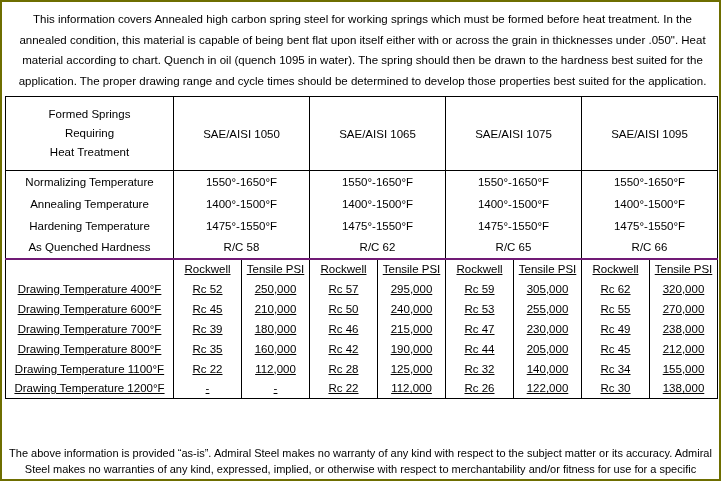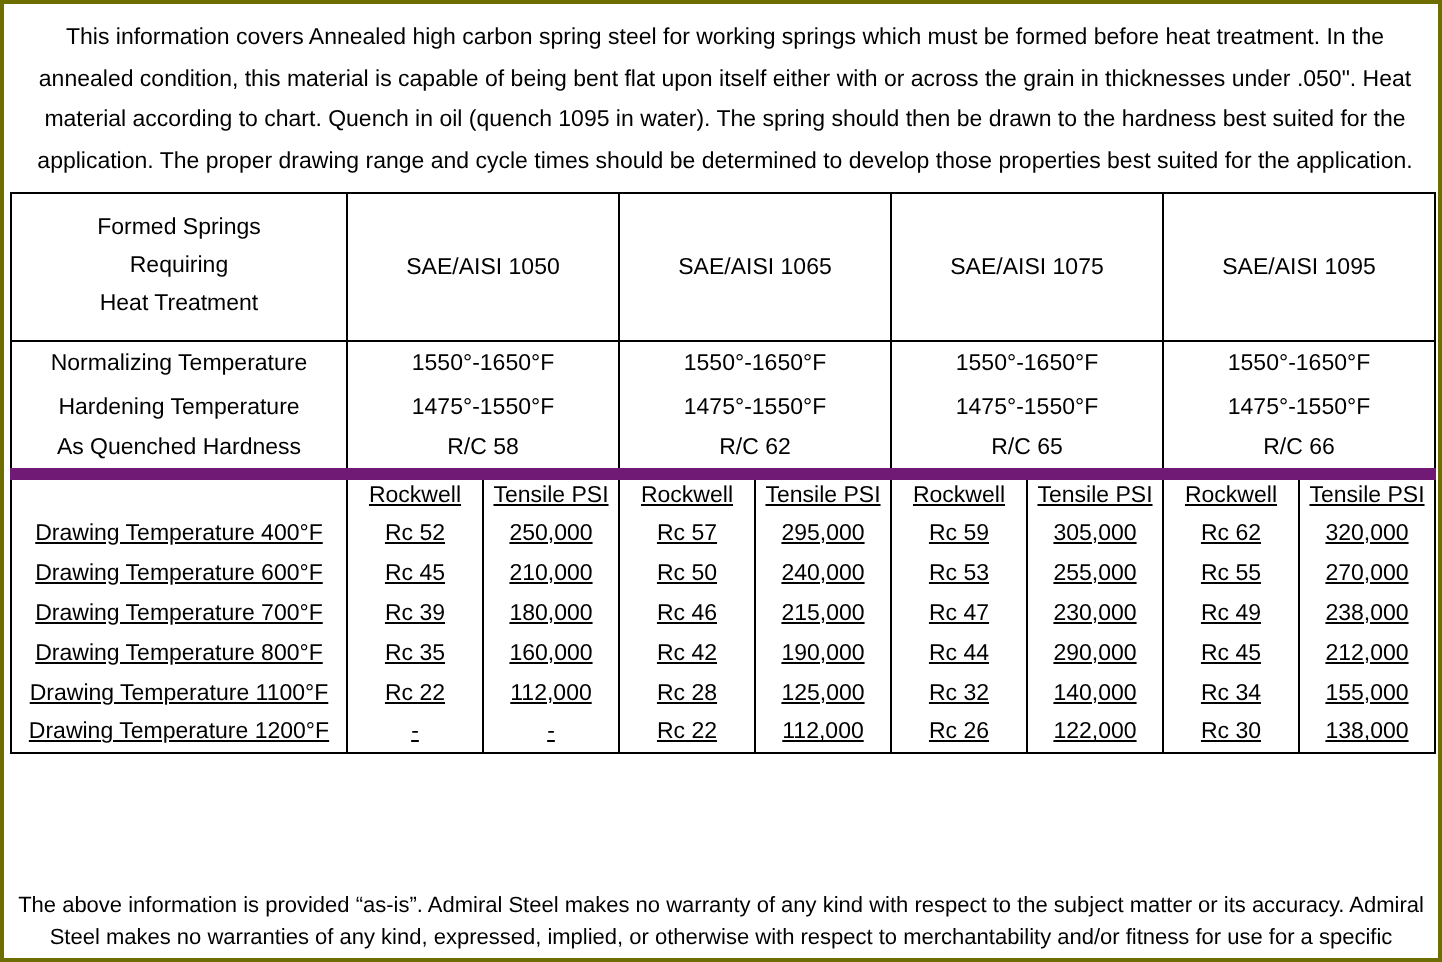--- a/index.html
+++ b/index.html
@@ -20,21 +20,21 @@
     font-size:11.5px;
   }
   table.sheet td{
     border-left:1px solid #000;
     padding:0;text-align:center;vertical-align:middle;
     overflow:hidden;white-space:nowrap;
   }
   tr.r-head{height:74px;}
   tr.r-head td{border-bottom:1px solid #000;}
   tr.r-temp{height:22px;}
-  tr.r-temp-last td{border-bottom:6px solid #701a75;}
+  tr.r-temp-last td{border-bottom:2px solid #701a75;}
   tr.r-draw{height:20px;text-decoration:underline;}
   .corner div{line-height:19px;}
   .footer{
     position:absolute;top:444px;left:4px;right:4px;
     font-size:11px;line-height:15.5px;text-align:center;
   }
 </style>
 </head>
 <body>
 
@@ -65,20 +65,27 @@
     <td colspan="2">SAE/AISI 1075</td>
     <td colspan="2">SAE/AISI 1095</td>
   </tr>
 
   <tr class="r-temp">
     <td>Normalizing Temperature</td>
     <td colspan="2">1550°-1650°F</td>
     <td colspan="2">1550°-1650°F</td>
     <td colspan="2">1550°-1650°F</td>
     <td colspan="2">1550°-1650°F</td>
+  </tr>
+  <tr class="r-temp">
+    <td>Annealing Temperature</td>
+    <td colspan="2">1400°-1500°F</td>
+    <td colspan="2">1400°-1500°F</td>
+    <td colspan="2">1400°-1500°F</td>
+    <td colspan="2">1400°-1500°F</td>
   </tr>
   <tr class="r-temp">
     <td>Hardening Temperature</td>
     <td colspan="2">1475°-1550°F</td>
     <td colspan="2">1475°-1550°F</td>
     <td colspan="2">1475°-1550°F</td>
     <td colspan="2">1475°-1550°F</td>
   </tr>
   <tr class="r-temp r-temp-last">
     <td>As Quenched Hardness</td>
@@ -133,21 +140,21 @@
     <td>Rc 49</td>
     <td>238,000</td>
   </tr>
   <tr class="r-draw">
     <td>Drawing Temperature 800°F</td>
     <td>Rc 35</td>
     <td>160,000</td>
     <td>Rc 42</td>
     <td>190,000</td>
     <td>Rc 44</td>
-    <td>290,000</td>
+    <td>205,000</td>
     <td>Rc 45</td>
     <td>212,000</td>
   </tr>
   <tr class="r-draw">
     <td>Drawing Temperature 1100°F</td>
     <td>Rc 22</td>
     <td>112,000</td>
     <td>Rc 28</td>
     <td>125,000</td>
     <td>Rc 32</td>

